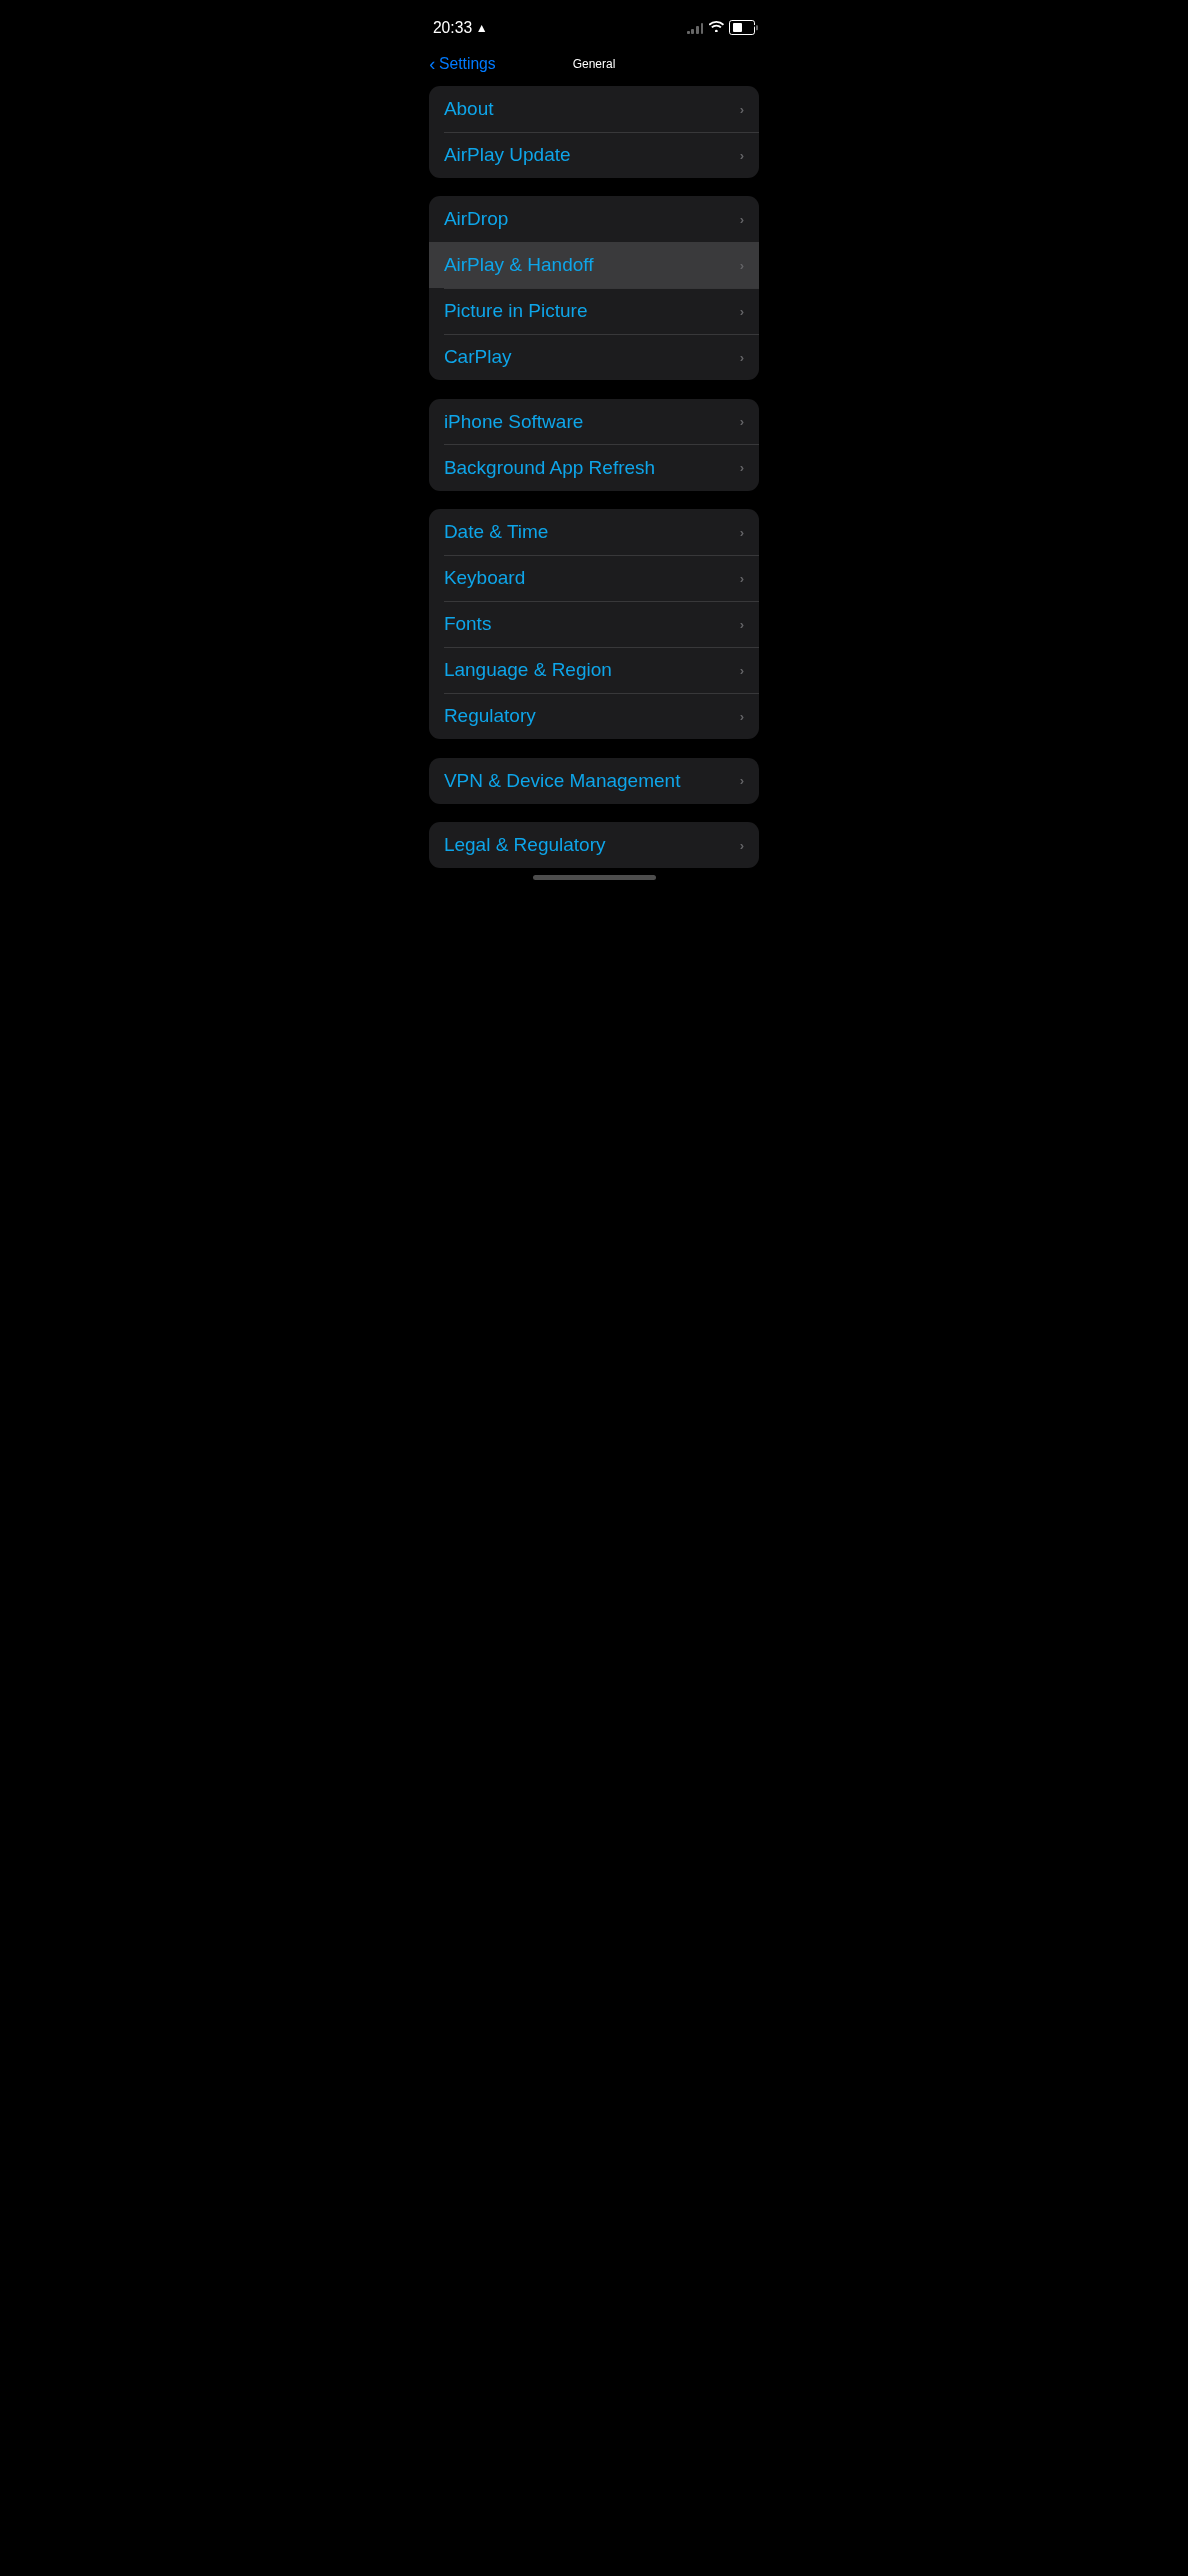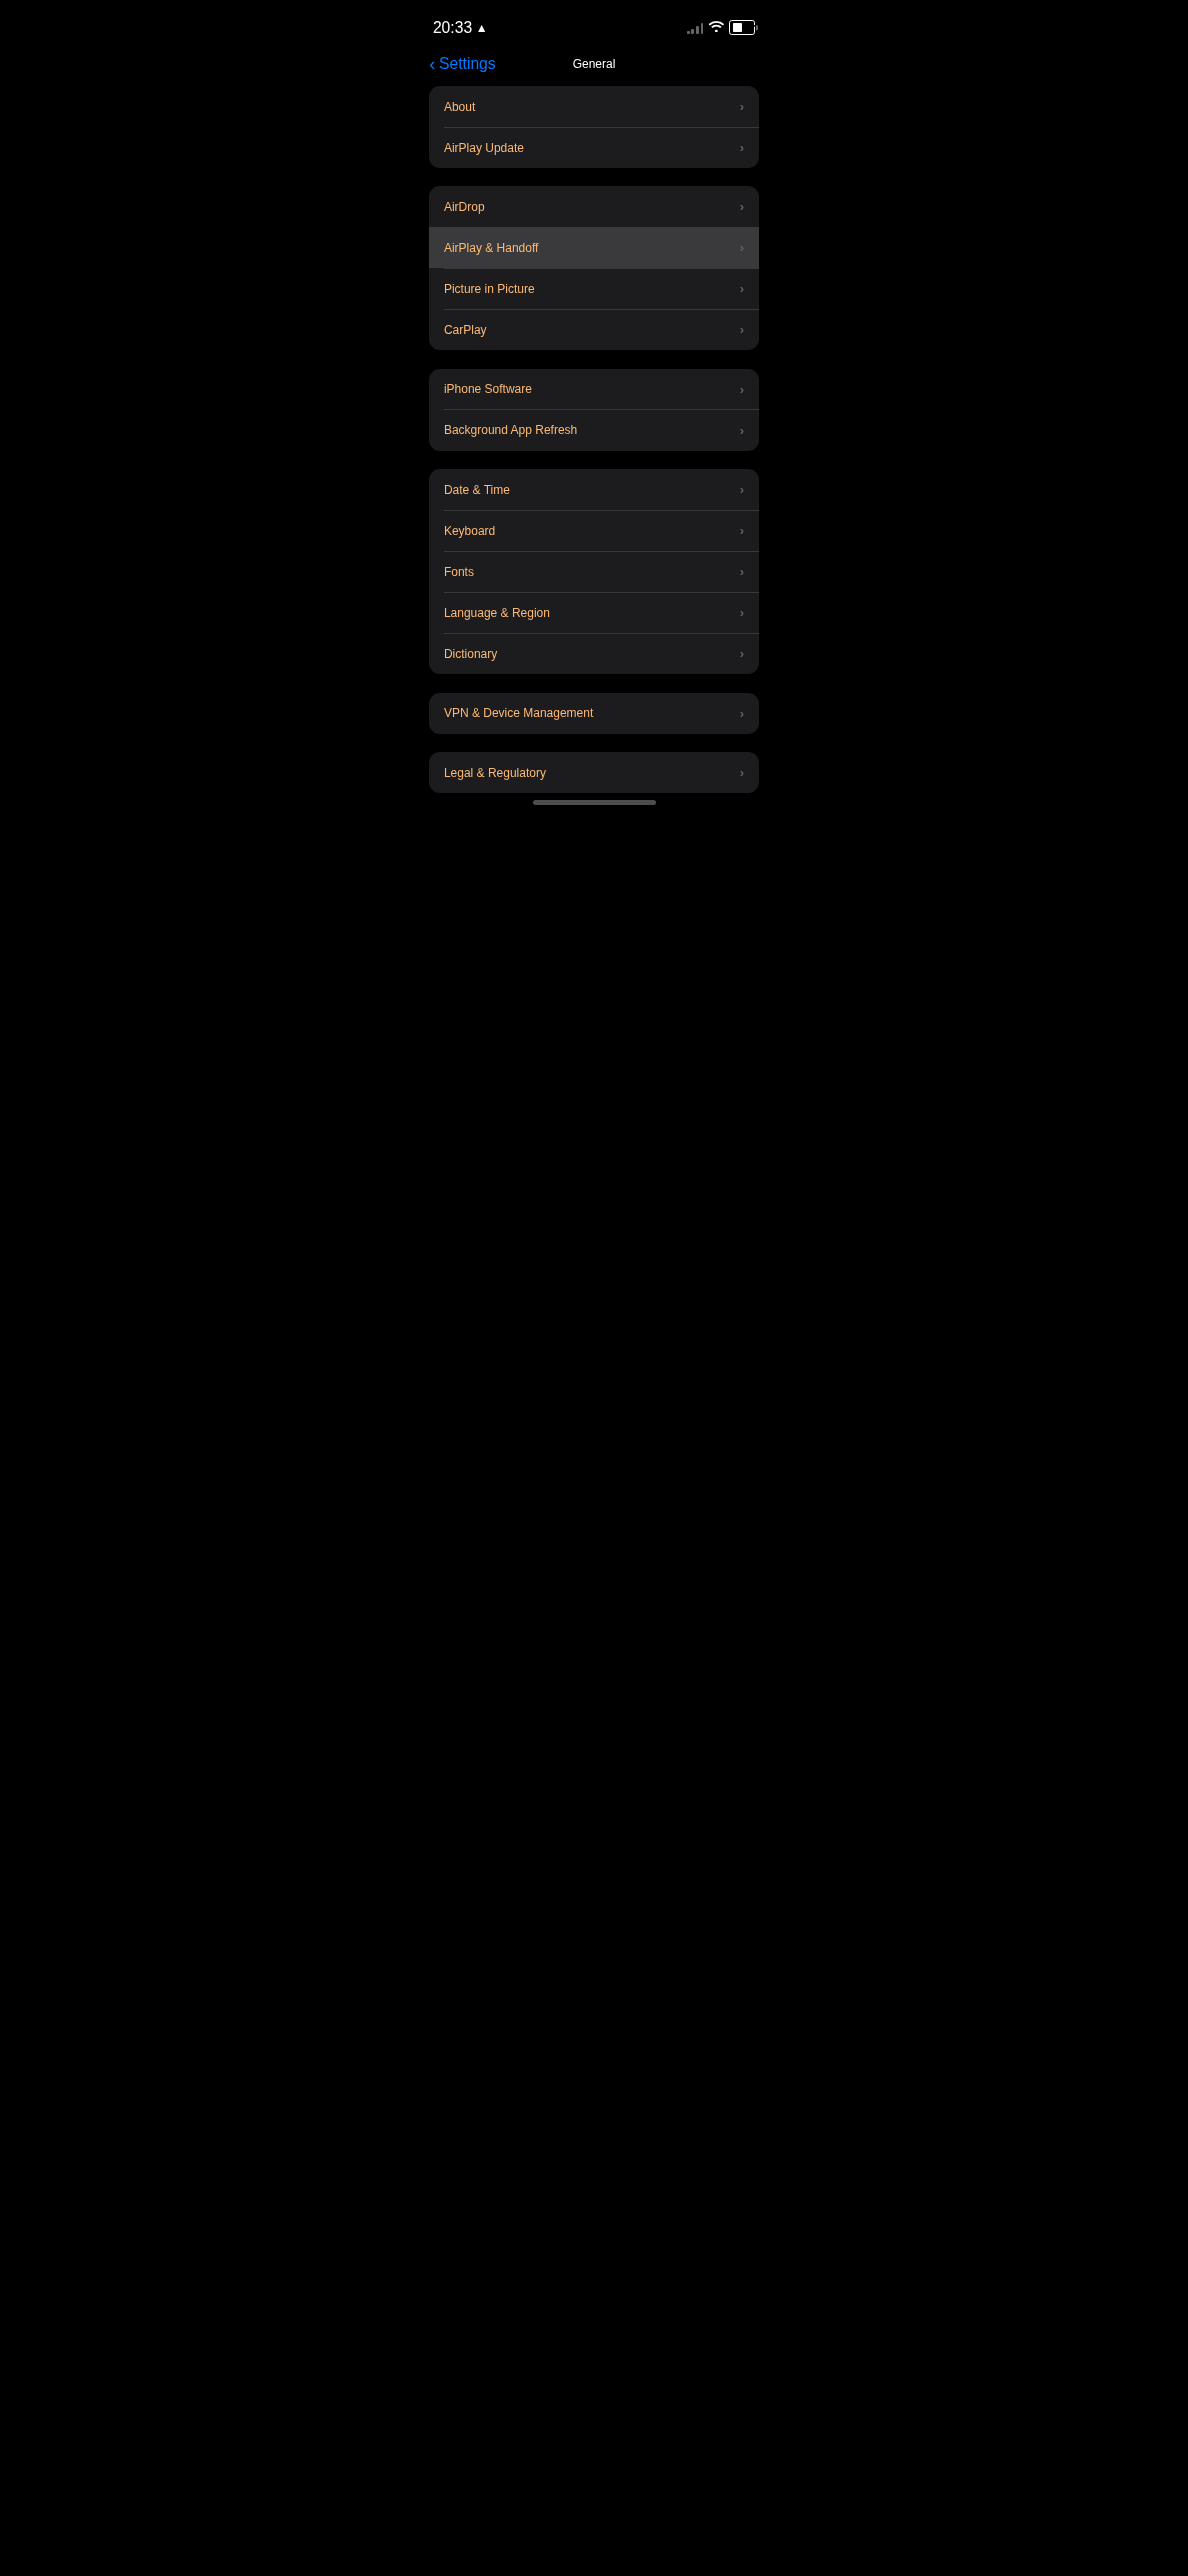--- a/index.html
+++ b/index.html
@@ -172,22 +172,22 @@
       content: '';
       position: absolute;
       bottom: 0;
       left: 14.7px;
       right: 0;
       height: 0.5px;
       background-color: #38383a;
     }
 
     .settings-item-label {
-      font-size: 12px;
-      color: #fdba74;
+      font-size: 19px;
+      color: #0ea5e9;
     }
 
     .settings-item-chevron {
       color: #636366;
       font-size: 13px;
       font-weight: 600;
     }
 
     .home-indicator {
       width: 123px;
@@ -287,21 +287,21 @@
     </div>
     <div class="settings-item">
       <span class="settings-item-label">Fonts</span>
       <span class="settings-item-chevron">›</span>
     </div>
     <div class="settings-item">
       <span class="settings-item-label">Language &amp; Region</span>
       <span class="settings-item-chevron">›</span>
     </div>
     <div class="settings-item">
-      <span class="settings-item-label">Dictionary</span>
+      <span class="settings-item-label">Regulatory</span>
       <span class="settings-item-chevron">›</span>
     </div>
   </div>
 
   <div class="settings-group">
     <div class="settings-item">
       <span class="settings-item-label">VPN &amp; Device Management</span>
       <span class="settings-item-chevron">›</span>
     </div>
   </div>

